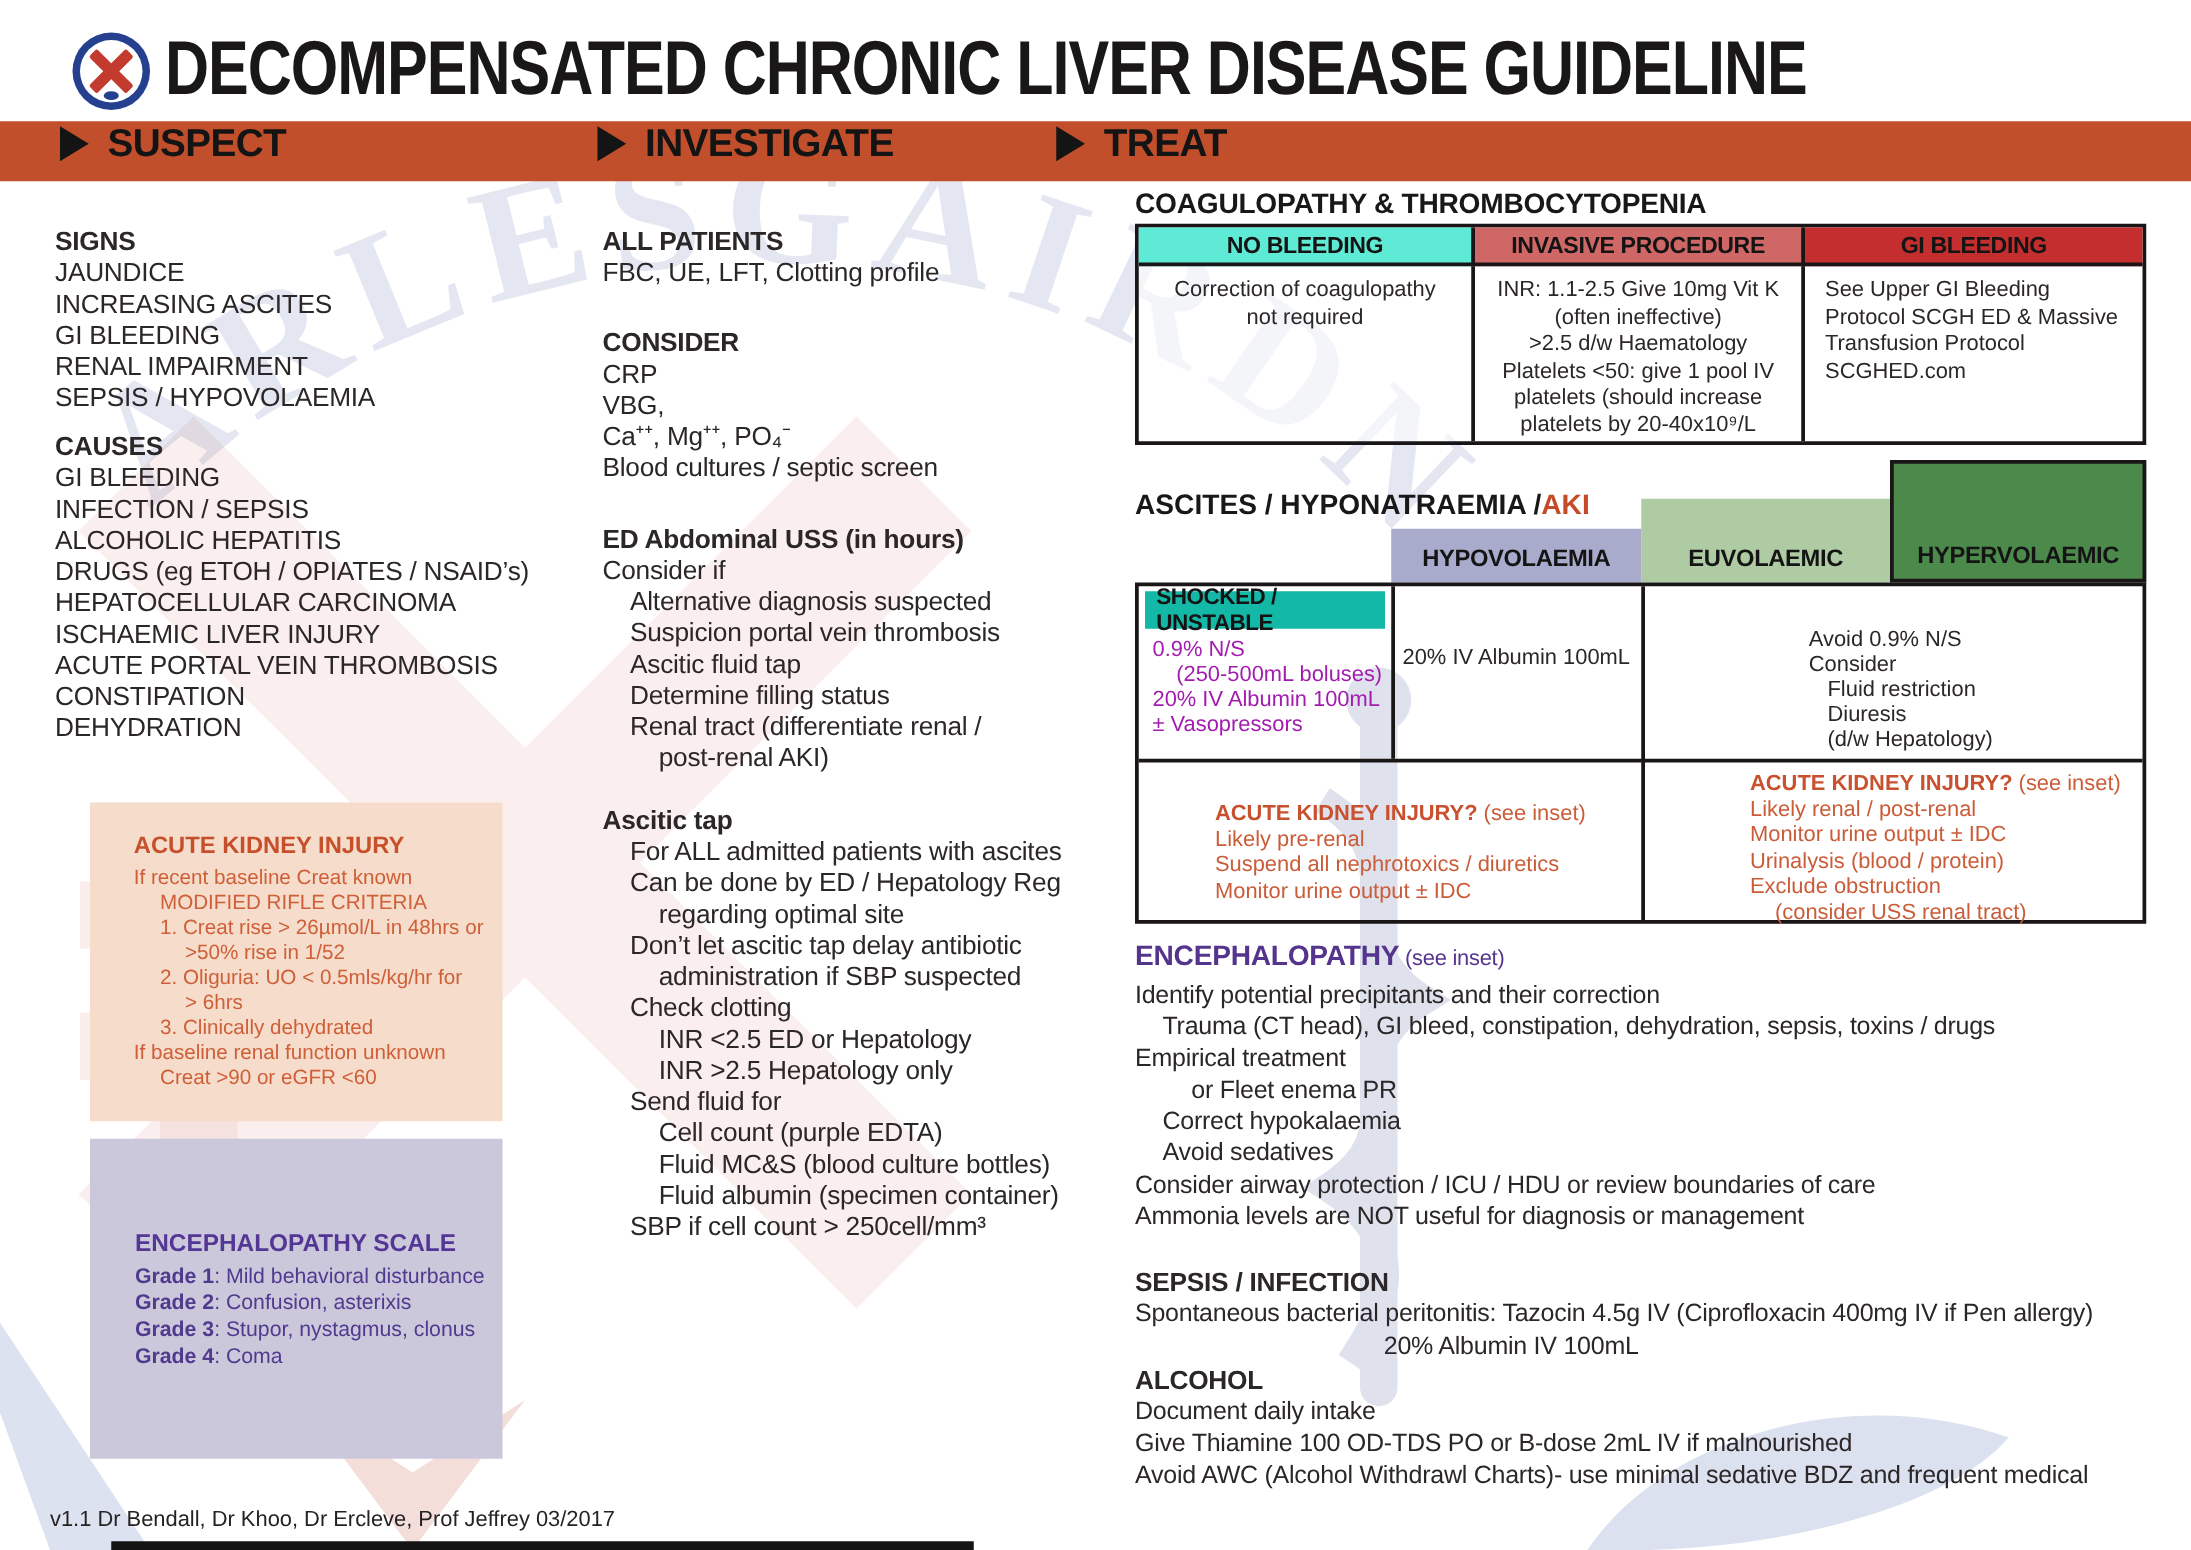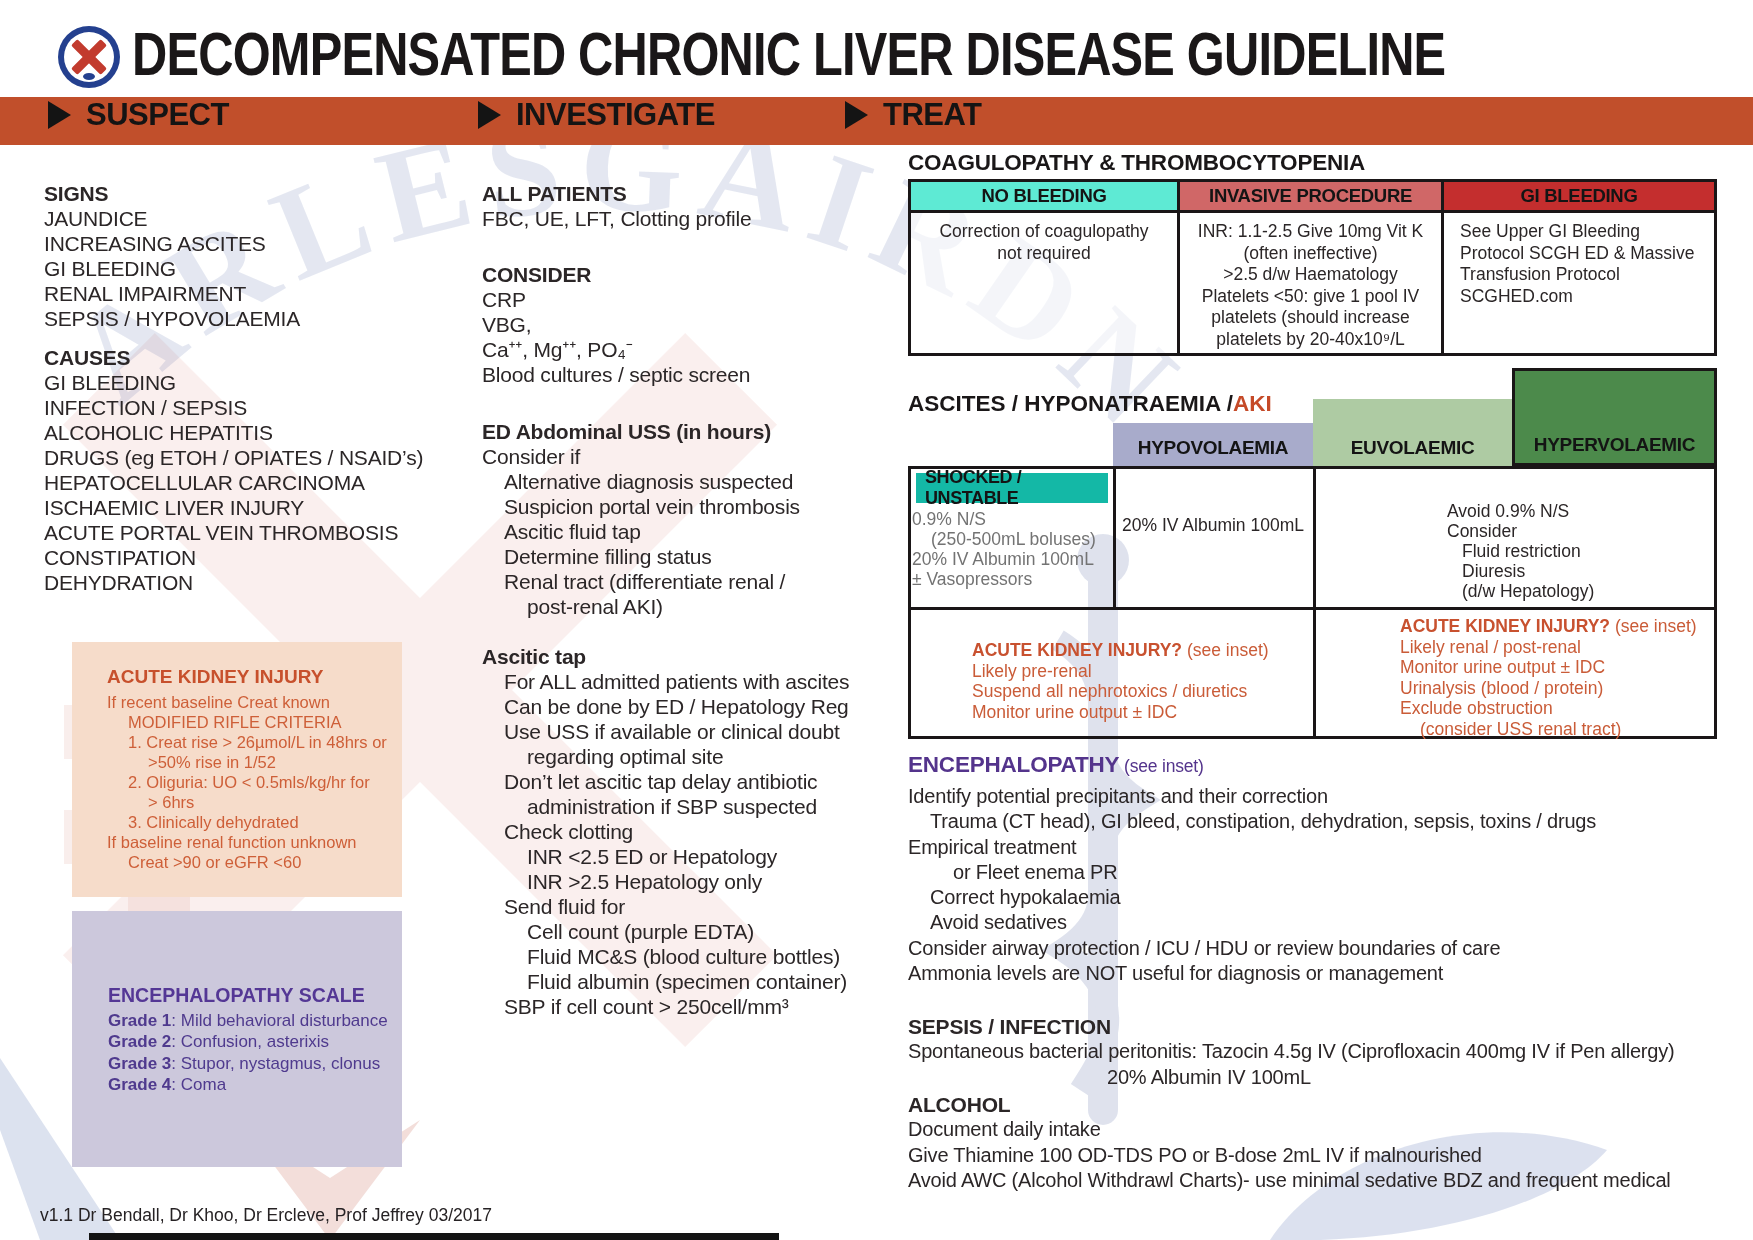--- a/index.html
+++ b/index.html
@@ -65,21 +65,21 @@
          color:#141414;padding-bottom:7px;box-sizing:border-box;letter-spacing:-.3px;}
   #asc-h-hyper{left:604px;top:0;width:205px;height:98px;background:#4C8A4B;border:3px solid #1a1617;}
   #asc-h-euvo{left:405px;top:31px;width:199px;height:67px;background:#AECBA3;}
   #asc-h-hypo{left:205px;top:55px;width:200px;height:43px;background:#A8ABCB;}
   #asc-body{position:absolute;left:0;top:98px;width:809px;height:273px;border:3px solid #1a1617;box-sizing:border-box;}
   #asc-body .vl1{position:absolute;left:202px;top:0;width:3px;height:138px;background:#1a1617;}
   #asc-body .vl2{position:absolute;left:402px;top:0;width:3px;height:100%;background:#1a1617;}
   #asc-body .hl{position:absolute;left:0;top:138px;width:100%;height:3px;background:#1a1617;}
   #shocked-h{position:absolute;left:5px;top:4px;width:192px;height:30px;background:#14b8a6;font-weight:bold;font-size:18px;
              display:flex;align-items:center;padding-left:9px;box-sizing:border-box;letter-spacing:-.4px;color:#141414;}
-  #shocked-cell{position:absolute;left:1px;top:40px;font-size:17.5px;line-height:20px;color:#737373;}
+  #shocked-cell{position:absolute;left:11px;top:40px;font-size:17.5px;line-height:20px;color:#a21caf;}
   #shocked-cell .i1{padding-left:19px;}
   #hypo-cell{position:absolute;left:202px;top:46px;width:200px;text-align:center;font-size:17.5px;color:#2b2627;}
   #euhy-cell{position:absolute;left:536px;top:32px;font-size:17.5px;line-height:20px;color:#2b2627;}
   #euhy-cell .i1{padding-left:15px;}
   #akileft-cell{position:absolute;left:61px;top:171px;font-size:17.5px;line-height:20.5px;color:#CA5C38;}
   #akiright-cell{position:absolute;left:489px;top:147px;font-size:17.5px;line-height:20.5px;color:#CA5C38;}
   #akiright-cell .i1{padding-left:20px;}
   #akileft-cell .b2,#akiright-cell .b2{color:#C8512F;}
 
   
@@ -222,21 +222,20 @@
         <div class="ln i1">Determine filling status</div>
         <div class="ln i1">Renal tract (differentiate renal /</div>
         <div class="ln i2">post-renal AKI)</div>
       </div>
   </div>
   <div class="colblock" id="inv4">
     <div class="ttl">Ascitic tap</div>
     <div>
         <div class="ln i1">For ALL admitted patients with ascites</div>
         <div class="ln i1">Can be done by ED / Hepatology Reg</div>
-        <div class="ln i1">Use USS if available or clinical doubt</div>
         <div class="ln i2">regarding optimal site</div>
         <div class="ln i1">Don’t let ascitic tap delay antibiotic</div>
         <div class="ln i2">administration if SBP suspected</div>
         <div class="ln i1">Check clotting</div>
         <div class="ln i2">INR &lt;2.5 ED or Hepatology</div>
         <div class="ln i2">INR &gt;2.5 Hepatology only</div>
         <div class="ln i1">Send fluid for</div>
         <div class="ln i2">Cell count (purple EDTA)</div>
         <div class="ln i2">Fluid MC&amp;S (blood culture bottles)</div>
         <div class="ln i2">Fluid albumin (specimen container)</div>

